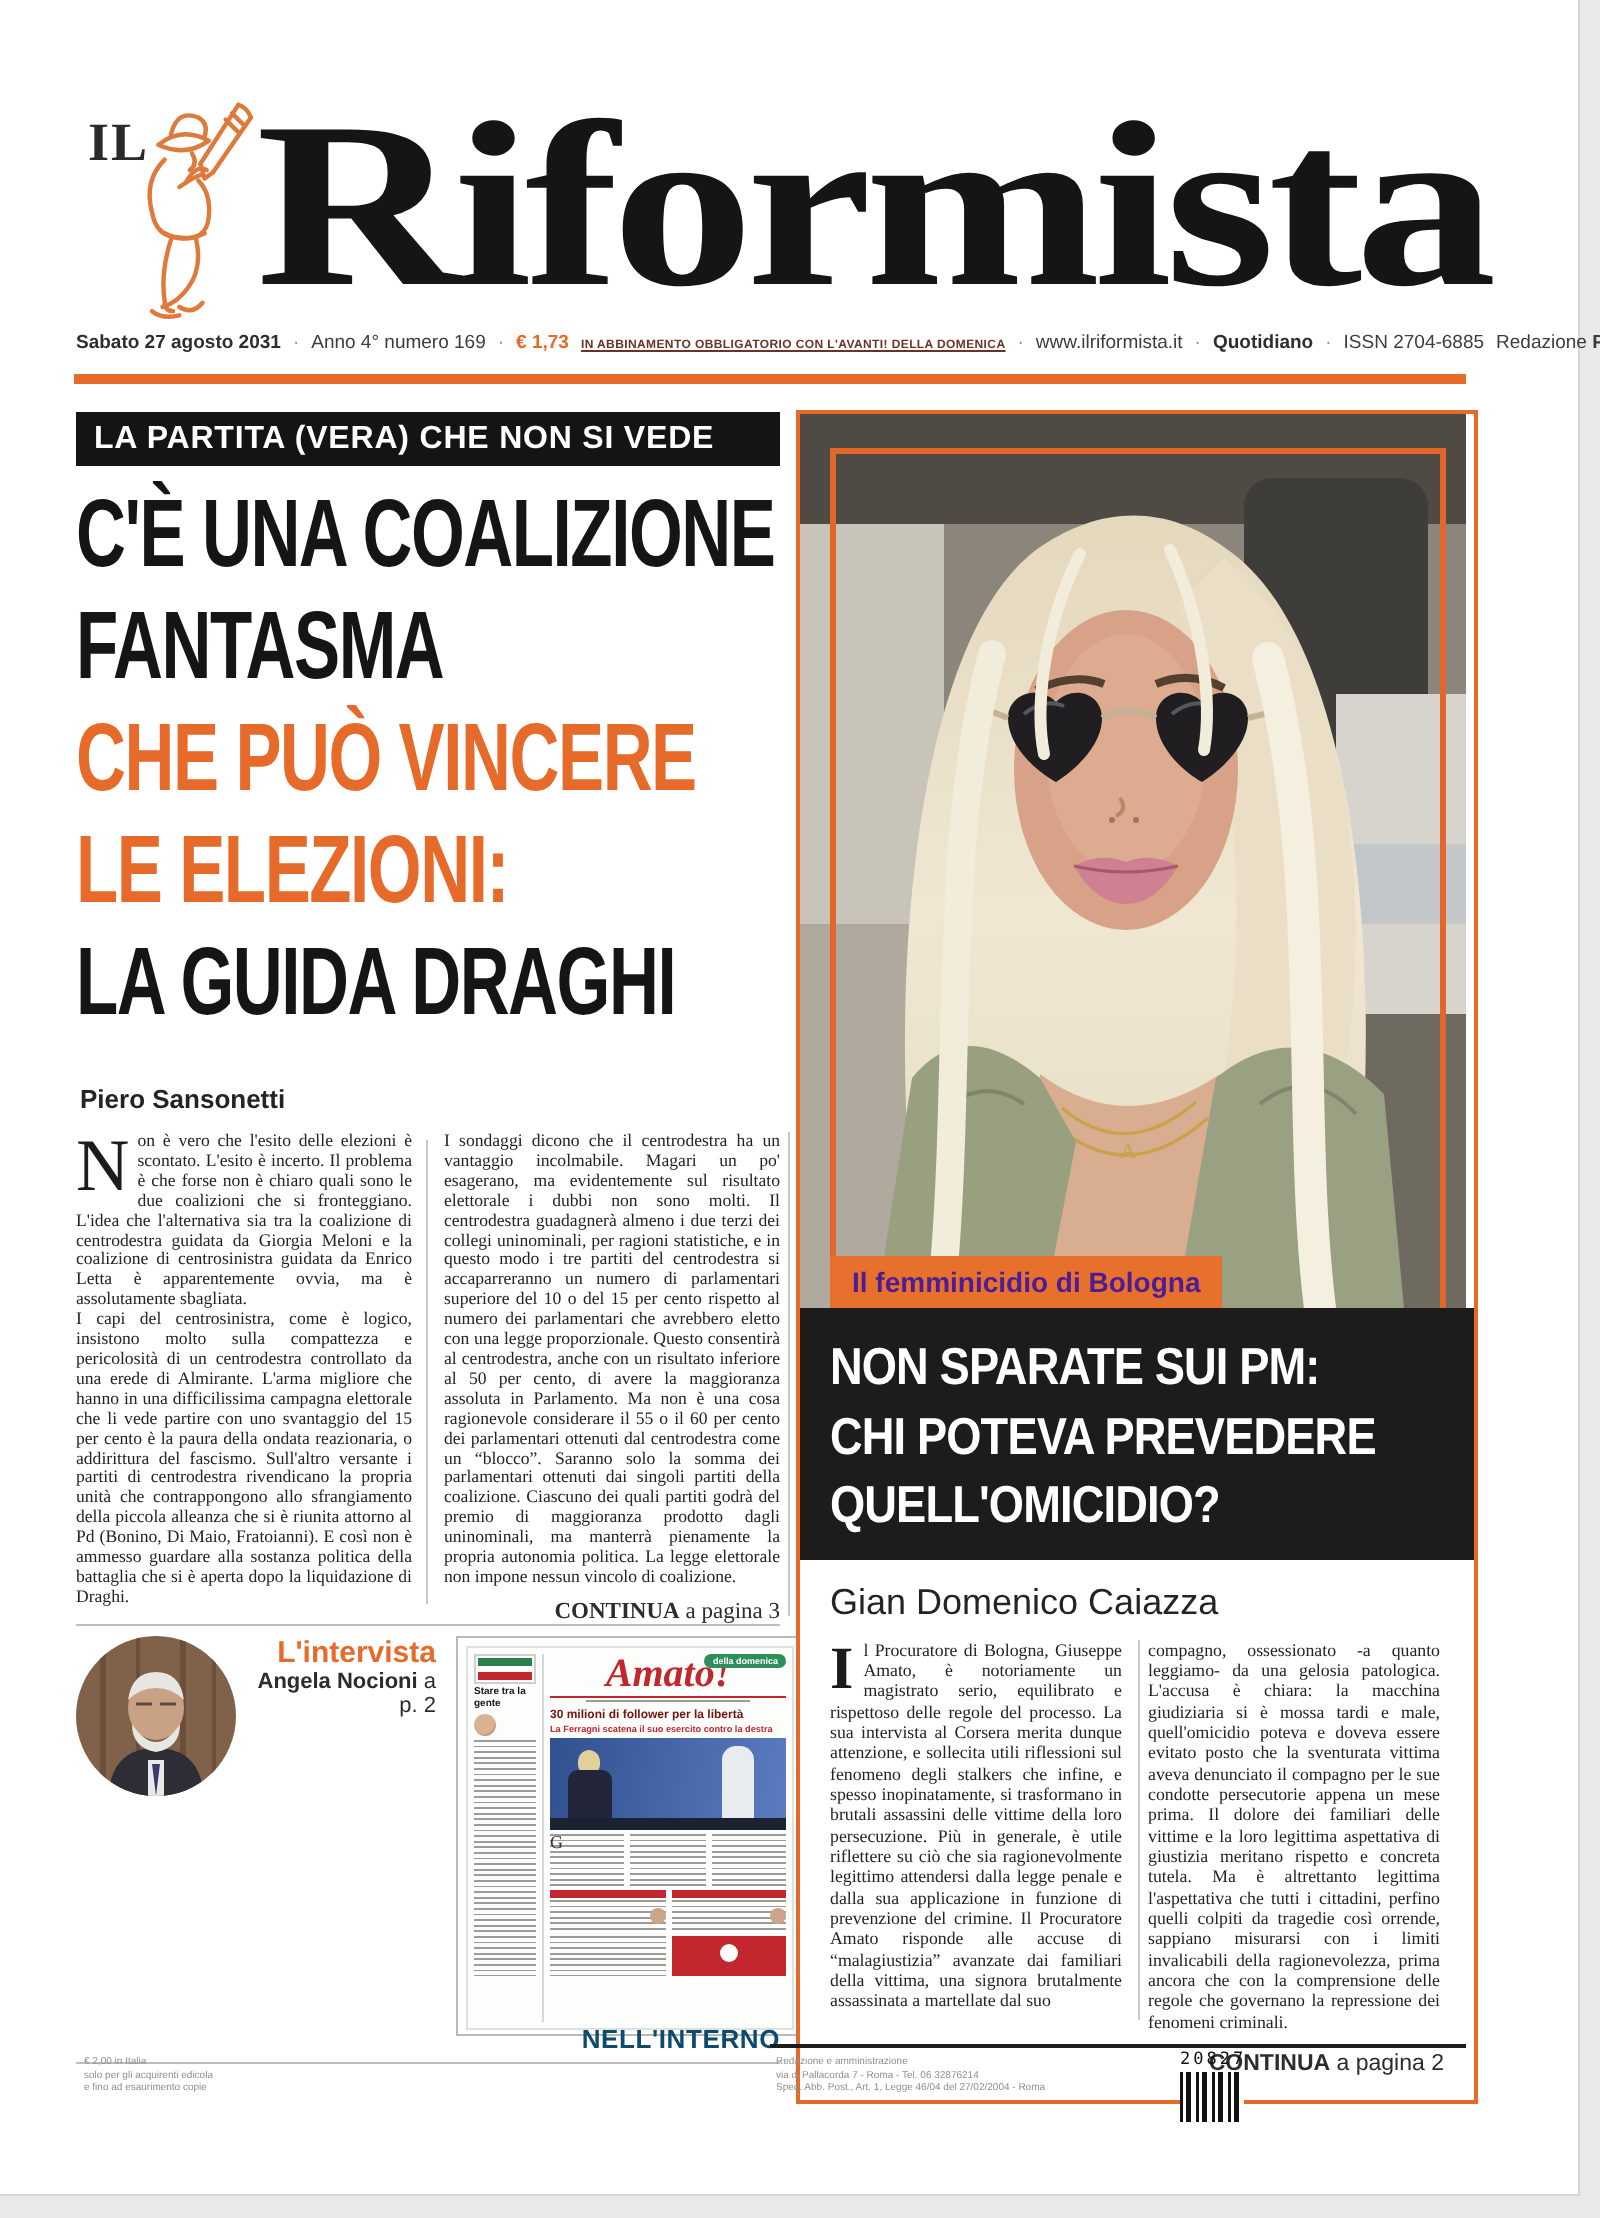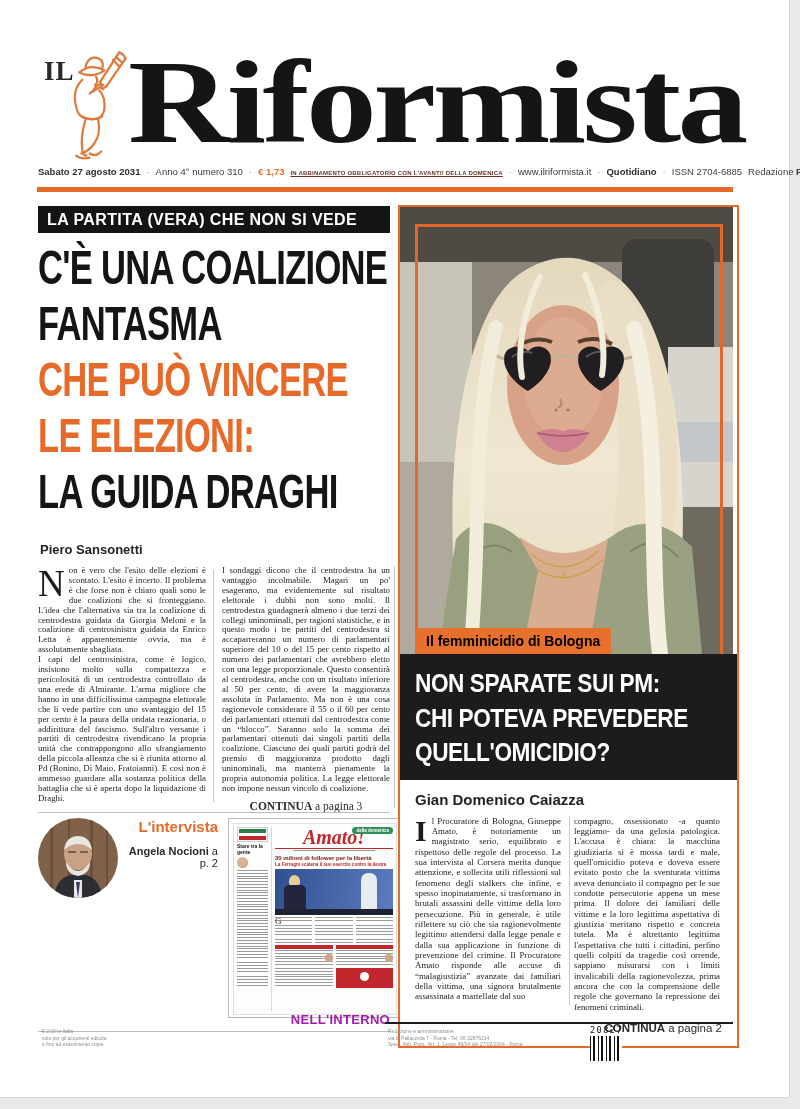--- a/index.html
+++ b/index.html
@@ -41,29 +41,29 @@
   .av-panel{border:1px solid #b9b9b7;background:#fff;padding:4px;}
   .av-cover{position:relative;width:100%;height:100%;border:1px solid #e0e0de;background:#fdfdfb;overflow:hidden;}
   .fake{background-image:repeating-linear-gradient(#9b9b99 0,#9b9b99 .9px,transparent .9px,transparent 2.8px);}
   .av-side{position:absolute;left:3px;top:3px;bottom:3px;width:31px;border-right:1px solid #d8d8d6;padding-right:3px;}
   .av-main{position:absolute;left:41px;top:3px;right:3px;bottom:3px;}
   .av-logo{font-family:"Liberation Serif",serif;font-style:italic;font-weight:700;font-size:20px;color:#c1272d;text-align:center;line-height:20px;}
   .av-pill{position:absolute;right:0;top:0;background:#2e8f5b;color:#fff;font-size:4.5px;font-weight:700;padding:1px 4px;border-radius:4px;}
   .av-head{font-size:6px;font-weight:800;color:#70150f;margin-top:2px;}
   .av-sub{font-size:4.6px;font-weight:700;color:#c1272d;margin-top:1px;}
   .av-side-title{font-size:5px;font-weight:800;color:#161616;line-height:5.6px;margin-top:2px;}
-  .nell{font-weight:800;font-size:13px;color:#a21caf;text-align:right;letter-spacing:.3px;}
+  .nell{font-weight:800;font-size:13px;color:#0c4a6e;text-align:right;letter-spacing:.3px;}
   
   .femi-box{border:2px solid var(--accent);background:#fff;}
   .photo-wrap{position:relative;height:447px;overflow:hidden;}
   .photo-frame{position:absolute;left:15px;right:14px;top:17px;bottom:-6px;border:3px solid #e4672a;}
-  .photo-label{position:absolute;left:15px;bottom:0;background:#e8702d;color:#000000;font-weight:700;font-size:14px;line-height:26px;padding:0 11px;}
+  .photo-label{position:absolute;left:15px;bottom:0;background:#e8702d;color:#4c1d95;font-weight:700;font-size:14px;line-height:26px;padding:0 11px;}
   .femi-head{background:#1d1c1a;padding:12px 15px 10px;}
   .femi-head .hl2{color:#fff;font-weight:800;font-size:26px;line-height:34.5px;letter-spacing:-.5px;white-space:nowrap;transform:scaleX(.87);transform-origin:0 50%;}
-  .femi-byline{font-weight:700;font-size:15px;color:#242424;padding:11px 15px 6px;}
+  .femi-byline{font-weight:400;font-size:18px;color:#242424;padding:11px 15px 6px;}
   .femi-cols{display:flex;gap:13px;padding:2px 15px 0;position:relative;}
   .femi-cols .bcol{width:146px;font-size:8.9px;line-height:10.35px;}
   .femi-cols:after{content:"";position:absolute;left:50%;top:2px;bottom:6px;width:1px;background:#cccccc;}
   
   .tinyprint{font-size:5px;line-height:6.5px;color:#8f8f8d;}
   .blackbar{height:2px;background:#1c1c1c;}
   .barcode{display:flex;align-items:flex-start;gap:5px;}
   .bc-main{position:relative;width:106px;height:34px;background:
      repeating-linear-gradient(90deg,#111 0,#111 1.6px,#fff 1.6px,#fff 3.1px,#111 3.1px,#111 6px,#fff 6px,#fff 7px,#111 7px,#111 8.2px,#fff 8.2px,#fff 11px);}
   .bc-num{position:absolute;left:2px;right:2px;bottom:0;background:#fff;font-family:"DejaVu Sans Mono",monospace;font-size:8px;line-height:9px;text-align:center;color:#111;white-space:nowrap;}
@@ -98,21 +98,21 @@
       <path d="M38,72 Q41,86 34,95 Q29,102 22,104"></path>
       <path d="M17,106 Q22,110 30,108"></path>
         <path d="M30,104 Q36,108 41,102"></path>
     </svg>
   </div>
   <div class="abs mast-title" style="left:128px;top:44px;">Riformista</div>
 
   <div class="abs dateline" style="left:38px;top:166px;width:695px;">
     <span class="dl-b">Sabato 27 agosto 2031</span>
     <span class="dl-sep">·</span>
-    <span>Anno 4° numero 310</span>
+    <span>Anno 4° numero 169</span>
     <span class="dl-sep">·</span>
     <span class="dl-price" style="color:var(--accent)">€ 1,73</span>
     <span class="dl-note">IN ABBINAMENTO OBBLIGATORIO CON L'AVANTI! DELLA DOMENICA</span>
     <span class="dl-sep">·</span>
     <span>www.ilriformista.it</span>
     <span class="dl-sep">·</span>
     <span class="dl-b">Quotidiano</span>
     <span class="dl-sep">·</span>
     <span>ISSN 2704-6885</span>
     <span class="dl-right"><span>Redazione</span> <b>Piero Sansonetti</b></span>
@@ -128,21 +128,21 @@
   </div>
   <div class="abs kicker" style="left:38px;top:206px;width:343px;">LA PARTITA (VERA) CHE NON SI VEDE</div>
   <div class="abs byline" style="left:40px;top:542px;">Piero Sansonetti</div>
   <div class="abs bodycols" style="left:38px;top:566px;width:352px;">
     <div class="bcol">
       <p><span class="dc">N</span><span>on è vero che l'esito delle elezioni è scontato. L'esito è incerto. Il problema è che forse non è chiaro quali sono le due coalizioni che si fronteggiano. L'idea che l'alternativa sia tra la coalizione di centrodestra guidata da Giorgia Meloni e la coalizione di centrosinistra guidata da Enrico Letta è apparentemente ovvia, ma è assolutamente sbagliata.</span></p>
       <p>I capi del centrosinistra, come è logico, insistono molto sulla compattezza e pericolosità di un centrodestra controllato da una erede di Almirante. L'arma migliore che hanno in una difficilissima campagna elettorale che li vede partire con uno svantaggio del 15 per cento è la paura della ondata reazionaria, o addirittura del fascismo. Sull'altro versante i partiti di centrodestra rivendicano la propria unità che contrappongono allo sfrangiamento della piccola alleanza che si è riunita attorno al Pd (Bonino, Di Maio, Fratoianni). E così non è ammesso guardare alla sostanza politica della battaglia che si è aperta dopo la liquidazione di Draghi.</p>
     </div>
     <div class="bcol">
       <p>I sondaggi dicono che il centrodestra ha un vantaggio incolmabile. Magari un po' esagerano, ma evidentemente sul risultato elettorale i dubbi non sono molti. Il centrodestra guadagnerà almeno i due terzi dei collegi uninominali, per ragioni statistiche, e in questo modo i tre partiti del centrodestra si accaparreranno un numero di parlamentari superiore del 10 o del 15 per cento rispetto al numero dei parlamentari che avrebbero eletto con una legge proporzionale. Questo consentirà al centrodestra, anche con un risultato inferiore al 50 per cento, di avere la maggioranza assoluta in Parlamento. Ma non è una cosa ragionevole considerare il 55 o il 60 per cento dei parlamentari ottenuti dal centrodestra come un “blocco”. Saranno solo la somma dei parlamentari ottenuti dai singoli partiti della coalizione. Ciascuno dei quali partiti godrà del premio di maggioranza prodotto dagli uninominali, ma manterrà pienamente la propria autonomia politica. La legge elettorale non impone nessun vincolo di coalizione.</p>
-      <div class="continua" style="margin-top:8px;text-align:center;"><b>CONTINUA</b><span> a pagina 3</span></div>
+      <div class="continua" style="margin-top:8px;"><b>CONTINUA</b><span> a pagina 3</span></div>
     </div>
   </div>
   <div class="abs vline" style="left:213px;top:570px;height:232px;"></div>
   <div class="abs vline" style="left:394px;top:566px;height:242px;"></div>
   <div class="abs hline" style="left:38px;top:812px;width:352px;"></div>
 
   <div class="abs" style="left:38px;top:818px;width:180px;">
     <div class="int-photo">
       <svg width="80" height="80" viewBox="0 0 80 80">
         <rect width="80" height="80" fill="#80614a"></rect>
@@ -154,21 +154,21 @@
         <rect x="36" y="62" width="8" height="18" fill="#e9e9e9"></rect>
           <path d="M38,64 L42,64 L40,80 Z" fill="#3a3a66"></path>
         <ellipse cx="40" cy="36" rx="14" ry="16" fill="#c9a184"></ellipse>
         <path d="M26,32 Q28,18 40,18 Q52,18 54,32 Q48,26 40,26 Q32,26 26,32 Z" fill="#e8e6e1"></path>
         <path d="M28,44 Q40,62 52,44 Q52,56 40,58 Q28,56 28,44 Z" fill="#e8e6e1"></path>
         <line x1="30" y1="34" x2="38" y2="34" stroke="#5a4a3a" stroke-width="1.5"></line>
         <line x1="42" y1="34" x2="50" y2="34" stroke="#5a4a3a" stroke-width="1.5"></line>
       </svg>
     </div>
     <div class="int-title">L'intervista</div>
-    <div class="int-author" style="margin-top:10px;"><b>Angela Nocioni</b><span> a p. 2</span></div>
+    <div class="int-author" style=""><b>Angela Nocioni</b><span> a p. 2</span></div>
   </div>
 
   <div class="abs av-panel" style="left:228px;top:818px;width:162px;height:190px;">
     <div class="av-cover">
       <div class="av-side">
         <div style="height:13px;border:1px solid #cfcfcd;position:relative;">
           <div style="position:absolute;left:1px;top:1px;right:1px;height:4px;background:#2e7d4f;"></div>
           <div style="position:absolute;left:1px;bottom:1px;right:1px;height:4px;background:#c1272d;"></div>
         </div>
         <div class="av-side-title">Stare tra la gente</div>

